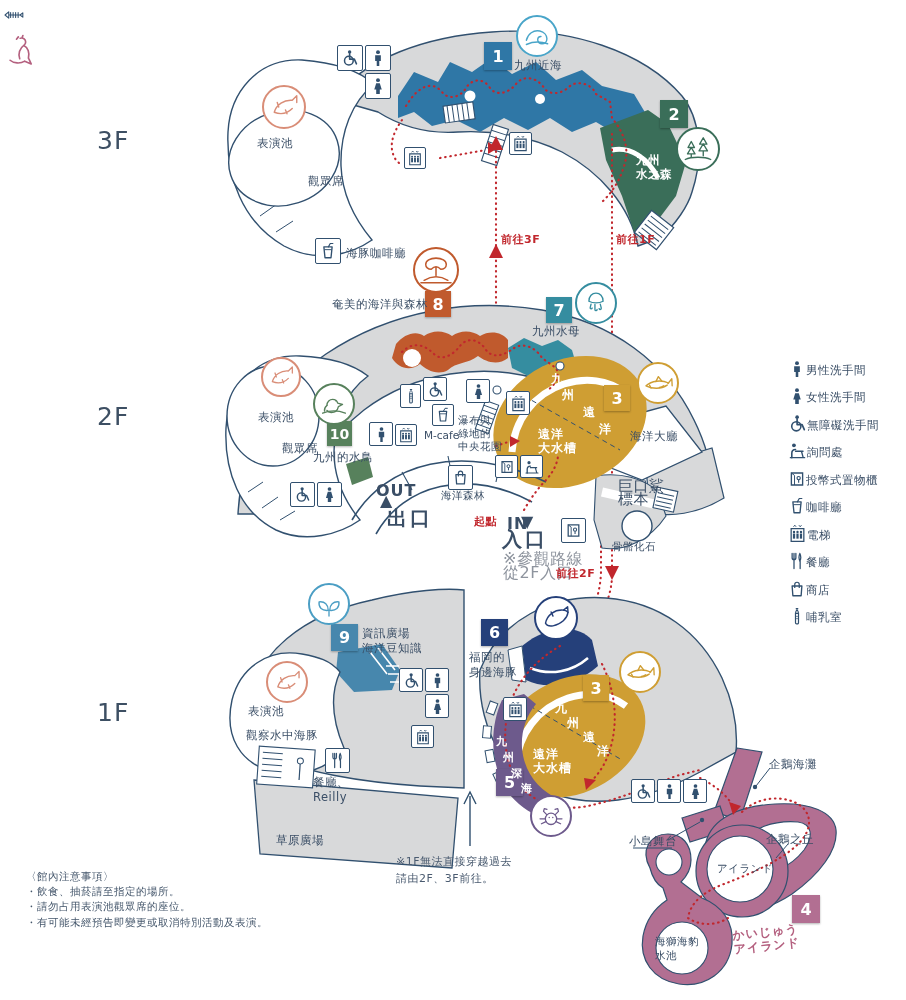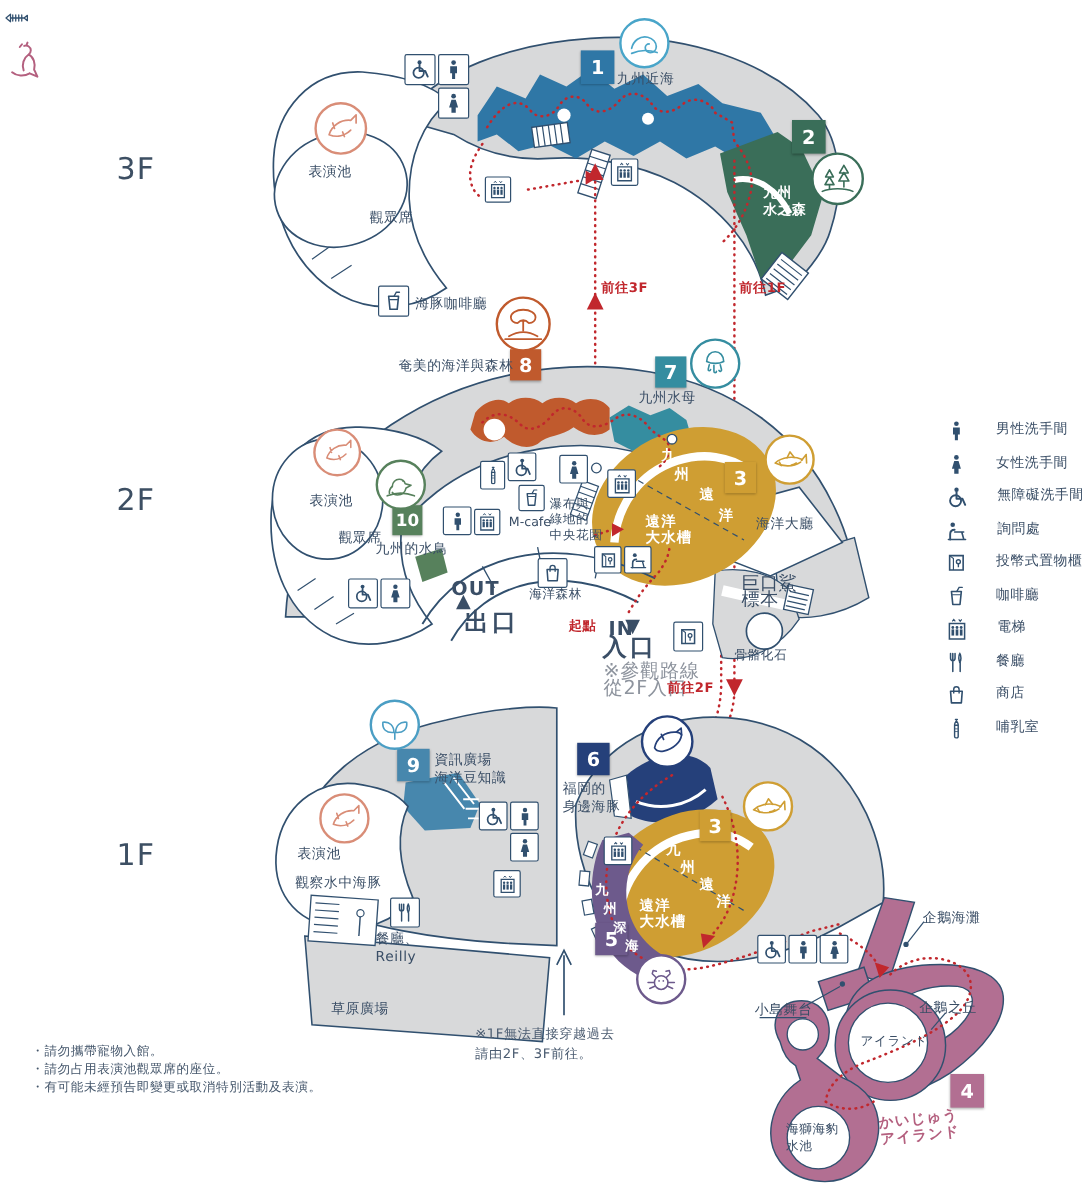--- a/index.html
+++ b/index.html
@@ -18,21 +18,21 @@
   .grayt{color:#8e949e;font-size:16px}
   .sm{font-size:10.5px}
   .tiny{font-size:16px;font-weight:bold}
   .badge{position:absolute;display:flex;align-items:center;justify-content:center;
          color:#fff;font-weight:bold;font-size:16px;box-shadow:0 1px 2px rgba(0,0,0,.3)}
   .sq{position:absolute;background:#fff;border:1.4px solid #31506f;border-radius:2px;
       display:flex;align-items:center;justify-content:center;color:#31506f;box-sizing:border-box}
   .cir{position:absolute;background:#fff;border-radius:50%;border:2px solid;
        display:flex;align-items:center;justify-content:center;box-sizing:border-box}
   .legend{position:absolute;left:788px;top:350px;width:118px}
-  .lrow{display:flex;align-items:flex-start;height:27.5px;gap:24px;color:#31506f}
+  .lrow{display:flex;align-items:flex-end;height:27.5px;gap:0;color:#31506f}
   .lg-tx{font-size:11.5px;color:#3a4e66;letter-spacing:.5px;white-space:nowrap}
   .notes{position:absolute;left:26px;top:869px;font-size:10.5px;line-height:15.2px;color:#44566b;letter-spacing:.5px}
   .island{position:absolute;font-size:12px;font-weight:bold;line-height:1.15;
           transform:rotate(-6deg);letter-spacing:1px;white-space:pre-line}
 </style>
 </head>
 <body>
 
 
 
@@ -704,19 +704,20 @@
         <svg width="18" height="18">
           <use href="#i-bottle"></use>
         </svg>
       </span>
       <span class="lg-tx">哺乳室</span>
     </div>
 </div>
 
 
 <div class="notes">
-  <div>・請勿攜帶寵物入館。</div>
+  <div>〈館內注意事項〉</div>
+  <div>・飲食、抽菸請至指定的場所。</div>
   <div>・請勿占用表演池觀眾席的座位。</div>
   <div>・有可能未經預告即變更或取消特別活動及表演。</div>
 </div>
 
 
 
 
 </body></html>

